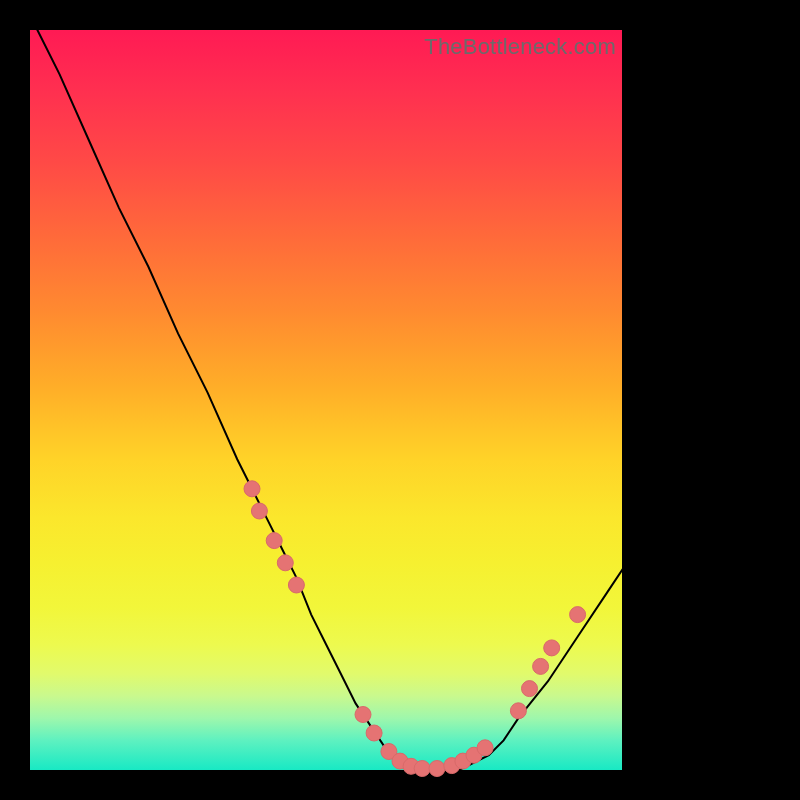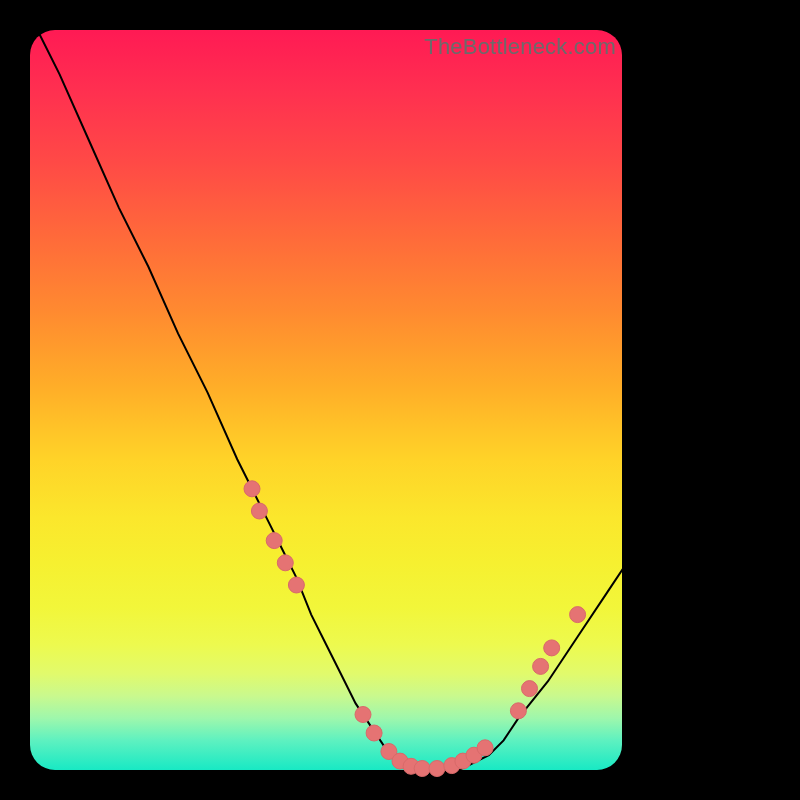--- a/index.html
+++ b/index.html
@@ -35,21 +35,20 @@
       #fbe72c 66%,
       #f6f030 72%,
       #f2f63a 78%,
       #edfa4e 83%,
       #e1fa6c 87%,
       #c9f98e 90%,
       #9ef7ac 93%,
       #5ef1c0 96%,
       #18e9c4 100%
     );
-    border-radius: 25px;
   }
   .watermark {
     position: absolute;
     top: 4px;
     right: 6px;
     color: #6b6b6b;
     font-size: 22px;
     font-weight: 500;
     letter-spacing: 0.2px;
     user-select: none;

